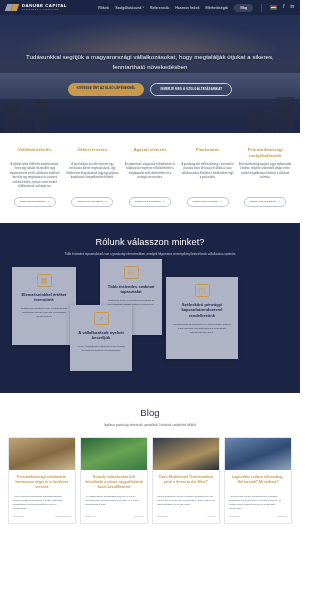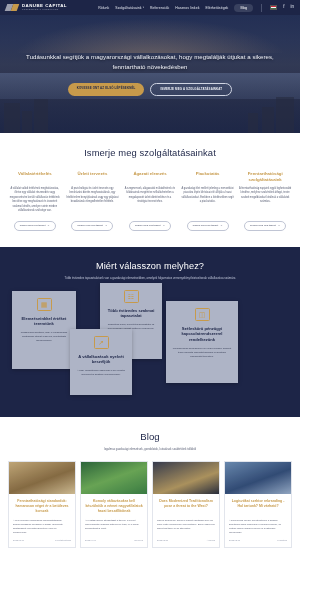--- a/index.html
+++ b/index.html
@@ -214,21 +214,20 @@
     <div class="hero-inner">
       <div class="hero-title">Tudásunkkal segítjük a magyarországi vállalkozásokat, hogy megtalálják útjukat a sikeres, fenntartható növekedésben</div>
       <div class="hero-btns">
         <span class="btn-gold">KÖVESSE ÖNT AZ ELSŐ LÉPÉSEKNÉL</span>
         <span class="btn-ghost">ISMERJE MEG A SZOLGÁLTATÁSAINKAT</span>
       </div>
     </div>
   </div>
 
   <div class="services">
-    <div class="sec-title">Ismerje meg szolgáltatásainkat</div>
     <div class="svc-grid">
 
       <div class="svc">
         <div class="svc-h">Vállalatértékelés</div>
         <div class="svc-p">A vállalat valódi értékének meghatározása, illetve egy vállalati részesedés vagy megszerzésére kerülő vállalkozás értékének becslése egy meghatározó és összetett szakmai kérdés, amelyre szinte minden vállalkozásnak szüksége van.</div>
         <div class="svc-btn">
           <span>Tudjon meg róla többet</span>
           <span>→</span>
         </div>
       </div>
@@ -266,21 +265,21 @@
         <div class="svc-btn">
           <span>Tudjon meg róla többet</span>
           <span>→</span>
         </div>
       </div>
 
     </div>
   </div>
 
   <div class="why">
-    <div class="why-title">Miért válasszon melyhez?</div>
+    <div class="why-title">Rólunk válasszon minket?</div>
     <div class="why-sub">Több évtizedes tapasztalatunk van a gazdasági elemzésekben, amelyek folyamatos versenyelőnyt biztosítanak vállalkozása számára</div>
 
     <div class="why-grid">
       <div class="wcard">
         <div class="wc-icon">▦</div>
         <div class="wc-h">Elemzéseinkkel értéket teremtünk</div>
         <div class="wc-p">Tudásunkkal segítünk, hogy a vállalkozások megtalálják útjukat a sikeres, fenntartható növekedésben.</div>
       </div>
       <div class="wcard">
         <div class="wc-icon">☷</div>

